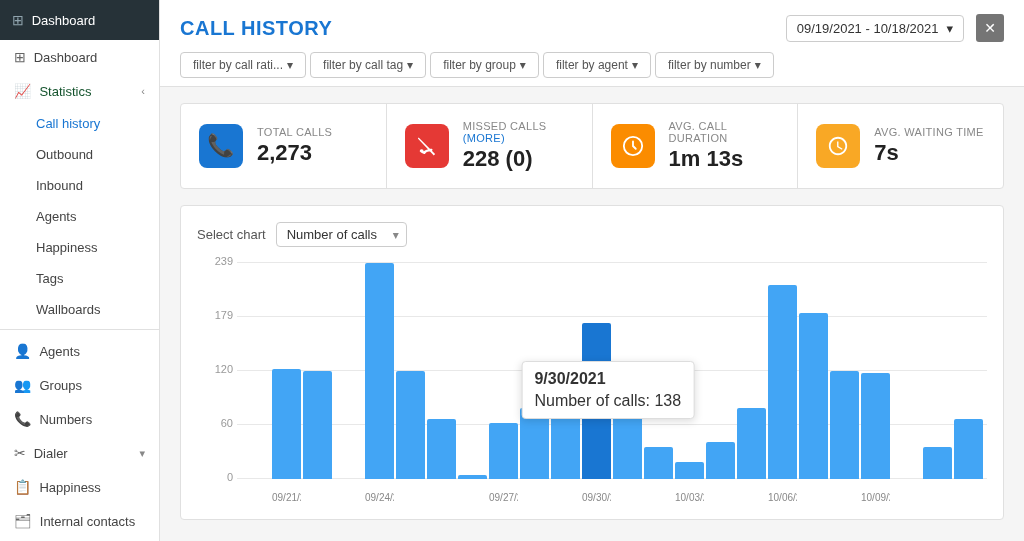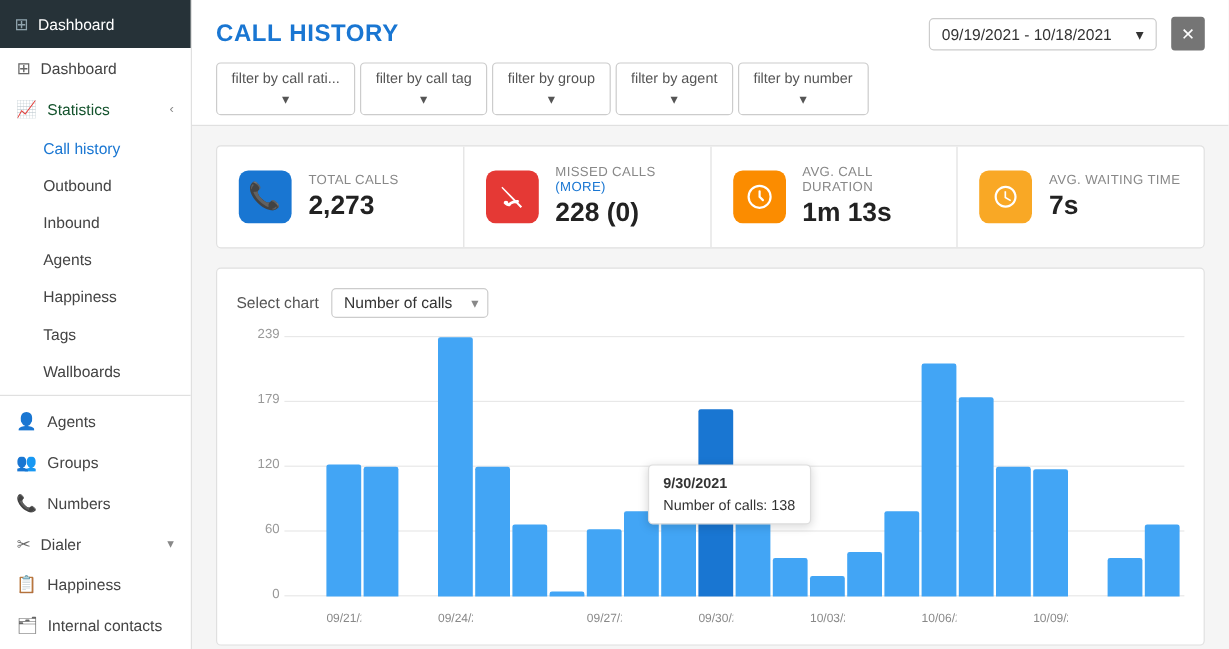--- a/index.html
+++ b/index.html
@@ -69,21 +69,21 @@
     }
     .page-title {
       color: #1976d2;
       font-size: 20px;
       font-weight: 600;
       letter-spacing: 0.5px;
     }
     .date-range-btn {
       display: flex;
       align-items: center;
-      gap: 20px;
+      gap: 8px;
       border: 1px solid #ccc;
       border-radius: 4px;
       padding: 5px 10px;
       background: #fff;
       font-size: 13px;
       color: #333;
       cursor: pointer;
     }
     .close-btn {
       background: #757575;
@@ -108,21 +108,20 @@
       display: flex;
       align-items: center;
       gap: 4px;
       padding: 5px 12px;
       border: 1px solid #ccc;
       border-radius: 4px;
       background: #fff;
       font-size: 12px;
       color: #555;
       cursor: pointer;
-      flex-direction: column;
     }
 
     
     .content {
       padding: 16px 20px;
       overflow-y: auto;
       flex: 1;
     }
 
     
@@ -286,21 +285,21 @@
       overflow: hidden;
     }
 
     
     .tooltip {
       position: absolute;
       background: #fff;
       border: 1px solid #ddd;
       border-radius: 4px;
       padding: 8px 12px;
-      font-size: 12px;
+      font-size: 16px;
       box-shadow: 0 2px 8px rgba(0,0,0,0.15);
       pointer-events: none;
       z-index: 10;
     }
     .tooltip-date {
       font-weight: 600;
       color: #333;
       margin-bottom: 4px;
     }
     .tooltip-value {

